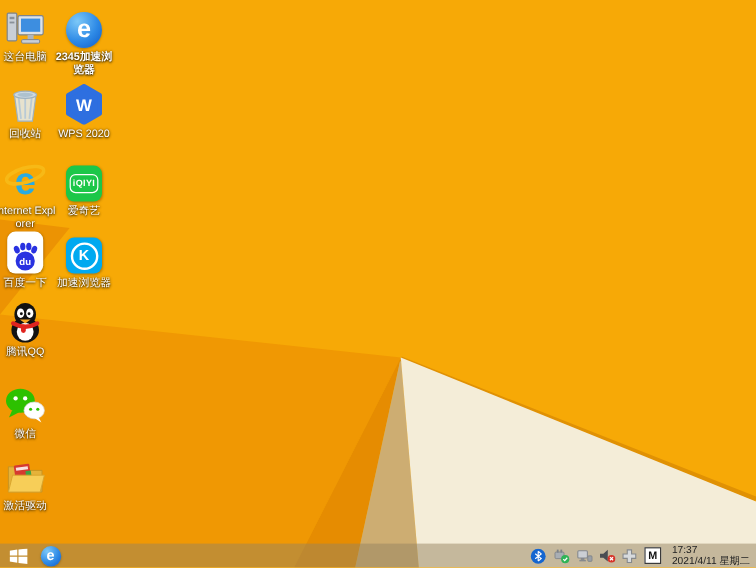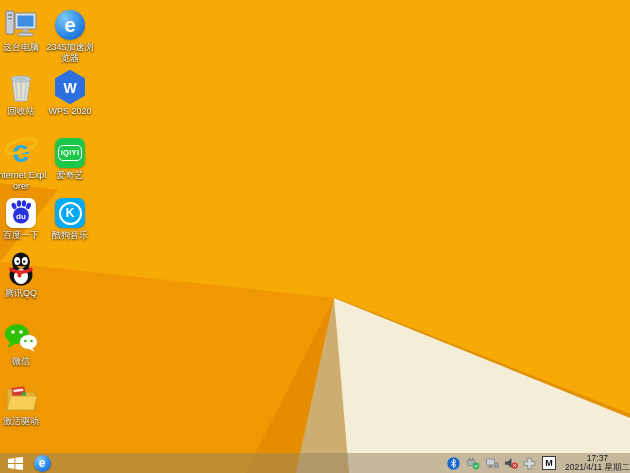--- a/index.html
+++ b/index.html
@@ -5,50 +5,50 @@
   html,body{margin:0;padding:0;}
   body{width:630px;height:473px;overflow:hidden;font-family:"Liberation Sans","DejaVu Sans",sans-serif;}
   .desktop{position:relative;width:630px;height:473px;overflow:hidden;background:#F7A906;}
   .wallpaper{position:absolute;left:0;top:0;width:630px;height:473px;display:block;}
 
   
   .dicon{position:absolute;width:54px;display:flex;flex-direction:column;align-items:center;cursor:default;}
   .dicon .art{height:34px;display:flex;align-items:flex-end;justify-content:center;}
   .dicon .lbl{margin-top:2px;font-size:9px;line-height:11px;color:#fff;text-align:center;
       text-shadow:0 1px 2px rgba(0,0,0,.85),0 0 2px rgba(0,0,0,.6);word-break:break-all;width:54px;}
-  .lbl-narrow{width:48px !important;}
+  .lbl-narrow{width:48px !important;font-weight:bold;}
   .p1{left:-6px;top:6px;}  .p2{left:43px;top:6px;}
   .p3{left:-6px;top:70px;} .p4{left:43px;top:70px;}
   .p5{left:-6px;top:134px;}.p6{left:43px;top:134px;}
   .p7{left:-6px;top:194px;}.p8{left:43px;top:194px;}
   .p9{left:-6px;top:252px;}
   .p10{left:-6px;top:320px;}
   .p11{left:-6px;top:380px;}
 
   .circ2345{width:30px;height:30px;border-radius:50%;
      background:radial-gradient(circle at 32% 26%,#7CC8F8,#2E8AE6 55%,#1565CE 90%);
      display:flex;align-items:center;justify-content:center;
      color:#fff;font-weight:bold;font-size:21px;line-height:30px;box-shadow:0 1px 2px rgba(0,0,0,.25);}
   .circ2345.small{width:17px;height:17px;font-size:12px;line-height:17px;}
 
   .iqiyi-box{width:30px;height:30px;border-radius:7px;background:#1CC749;display:flex;align-items:center;justify-content:center;box-shadow:0 1px 2px rgba(0,0,0,.25);}
   .iqiyi-inner{border:1.5px solid #fff;border-radius:5px;padding:3px 2px;color:#fff;font-weight:bold;font-size:7.5px;line-height:8px;letter-spacing:.3px;}
-  .baidu-box{width:30px;height:30px;border-radius:7px;background:#fff;display:flex;align-items:flex-start;justify-content:center;box-shadow:0 1px 2px rgba(0,0,0,.25);}
+  .baidu-box{width:30px;height:35px;border-radius:7px;background:#fff;display:flex;align-items:flex-end;justify-content:center;box-shadow:0 1px 2px rgba(0,0,0,.25);}
   .kugou-box{width:30px;height:30px;border-radius:7px;background:#00A9F0;display:flex;align-items:center;justify-content:center;box-shadow:0 1px 2px rgba(0,0,0,.25);}
   .kugou-ring{width:19px;height:19px;border:2px solid #fff;border-radius:50%;display:flex;align-items:center;justify-content:center;color:#fff;font-weight:bold;font-size:12px;line-height:19px;}
 
   
   .taskbar{position:absolute;left:0;bottom:0;width:630px;height:20px;
      background:rgba(150,132,96,.5);display:flex;align-items:center;}
   .startbtn{width:30px;height:20px;display:flex;align-items:center;justify-content:center;}
   .taskicon{width:24px;height:20px;display:flex;align-items:center;justify-content:center;}
   .tray{margin-left:auto;display:flex;align-items:center;gap:5px;padding-right:4px;}
   .trayicon{display:flex;align-items:center;justify-content:center;width:14px;height:14px;}
   .ime-m{width:12px;height:12px;background:#fff;border:1px solid #3a3a3a;display:flex;align-items:center;justify-content:center;font-size:9px;font-weight:bold;color:#111;line-height:12px;}
-  .clock{margin-left:5px;text-align:center;font-size:8.5px;line-height:9.5px;color:#222;}
+  .clock{margin-left:5px;padding-right:5px;font-size:8.5px;line-height:9.5px;color:#222;}
 </style>
 </head>
 <body>
 
 <div class="desktop">
 
   <svg class="wallpaper" viewBox="0 0 630 473" xmlns="http://www.w3.org/2000/svg">
     <rect x="0" y="0" width="630" height="473" fill="#F7A906"></rect>
     <polygon points="0,262 334,298 245,473 0,473" fill="#F09803"></polygon>
     <polygon points="0,183 58,190 0,262" fill="#EC9303"></polygon>
@@ -138,21 +138,21 @@
     </div>
     <div class="lbl">百度一下</div>
   </div>
 
   <div class="dicon p8">
     <div class="art">
       <div class="kugou-box">
           <div class="kugou-ring">K</div>
         </div>
     </div>
-    <div class="lbl">酷狗音乐</div>
+    <div class="lbl">加速浏览器</div>
   </div>
 
   <div class="dicon p9">
     <div class="art">
       <svg width="34" height="36" viewBox="0 0 34 36">
         <ellipse cx="17" cy="12" rx="9" ry="9.5" fill="#121212"></ellipse>
         <ellipse cx="17" cy="25" rx="11.5" ry="10.5" fill="#121212"></ellipse>
         <ellipse cx="17" cy="26.5" rx="7" ry="7.5" fill="#fff"></ellipse>
         <ellipse cx="13.2" cy="11" rx="3" ry="4" fill="#fff"></ellipse>
         <ellipse cx="20.8" cy="11" rx="3" ry="4" fill="#fff"></ellipse>

